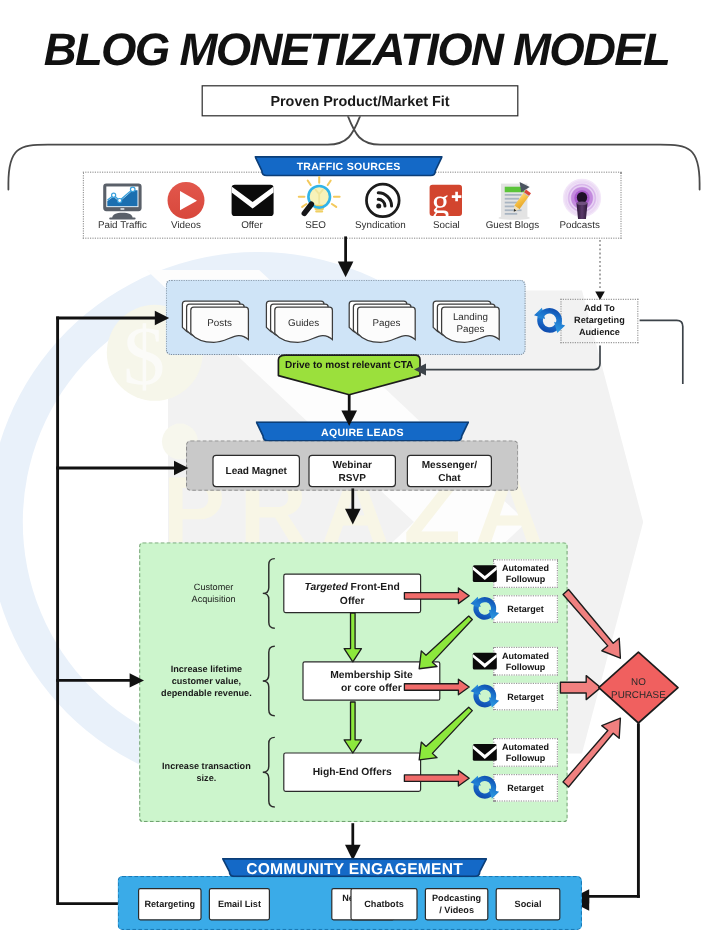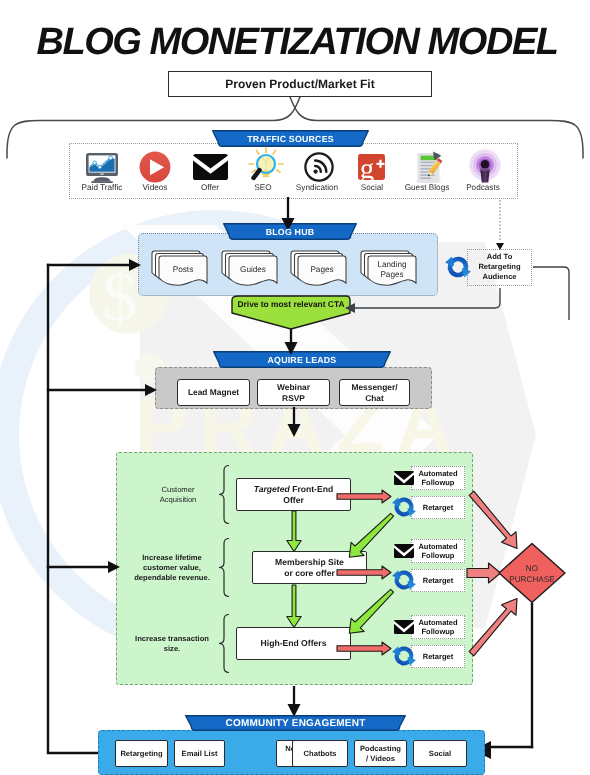--- a/index.html
+++ b/index.html
@@ -217,26 +217,20 @@
         <path d="M229,258.5 Q229,256 231.5,256 L274.5,256 Q277,256 277,258.5 L277,283 C267.4,274.375 260.68,285.25 248.2,285.25 C238.6,285.25 232.36,281.875 229,277.75 Z" fill="#fcfcfc" stroke="#3d3d3d" stroke-width="1.05"></path>
         <path d="M291,253.5 Q291,251 293.5,251 L336.5,251 Q339,251 339,253.5 L339,278 C329.4,269.375 322.68,280.25 310.2,280.25 C300.6,280.25 294.36,276.875 291,272.75 Z" fill="#ffffff" stroke="#3d3d3d" stroke-width="1.05"></path>
         <path d="M294.5,256 Q294.5,253.5 297,253.5 L340,253.5 Q342.5,253.5 342.5,256 L342.5,280.5 C332.9,271.875 326.18,282.75 313.7,282.75 C304.1,282.75 297.86,279.375 294.5,275.25 Z" fill="#ffffff" stroke="#3d3d3d" stroke-width="1.05"></path>
         <path d="M298,258.5 Q298,256 300.5,256 L343.5,256 Q346,256 346,258.5 L346,283 C336.4,274.375 329.68,285.25 317.2,285.25 C307.6,285.25 301.36,281.875 298,277.75 Z" fill="#fcfcfc" stroke="#3d3d3d" stroke-width="1.05"></path>
         <path d="M361,253.5 Q361,251 363.5,251 L406.5,251 Q409,251 409,253.5 L409,278 C399.4,269.375 392.68,280.25 380.2,280.25 C370.6,280.25 364.36,276.875 361,272.75 Z" fill="#ffffff" stroke="#3d3d3d" stroke-width="1.05"></path>
         <path d="M364.5,256 Q364.5,253.5 367,253.5 L410,253.5 Q412.5,253.5 412.5,256 L412.5,280.5 C402.9,271.875 396.18,282.75 383.7,282.75 C374.1,282.75 367.86,279.375 364.5,275.25 Z" fill="#ffffff" stroke="#3d3d3d" stroke-width="1.05"></path>
         <path d="M368,258.5 Q368,256 370.5,256 L413.5,256 Q416,256 416,258.5 L416,283 C406.4,274.375 399.68,285.25 387.2,285.25 C377.6,285.25 371.36,281.875 368,277.75 Z" fill="#fcfcfc" stroke="#3d3d3d" stroke-width="1.05"></path>
       </g>
   </svg>
 
-  <div class="banner" style="left:223px;top:223px;width:134px;height:17px;font-size:8.8px;">
-    <svg class="bg" viewBox="0 0 134 17" preserveAspectRatio="none">
-        <path d="M0.7,0.7 H133.3 L127.8,12.3 Q127.8,16.3 123.8,16.3 H10.2 Q6.2,16.3 6.2,12.3 Z" fill="#1469c7" stroke="#0b3e78" stroke-width="1.4" stroke-linejoin="round"></path>
-      </svg>
-    <span data-bind="blog_hub.banner">BLOG HUB</span>
-  </div>
 
   <div id="hubcard-labels">
       <div data-bind="blog_hub.cards.0" style="position: absolute; left: 159px; top: 256px; width: 48px; height: 27px; display: flex; align-items: center; justify-content: center; text-align: center; font-size: 8.2px; line-height: 9.6px; font-weight: normal; color: rgb(43, 43, 43);">Posts</div>
       <div data-bind="blog_hub.cards.1" style="position: absolute; left: 229px; top: 256px; width: 48px; height: 27px; display: flex; align-items: center; justify-content: center; text-align: center; font-size: 8.2px; line-height: 9.6px; font-weight: normal; color: rgb(43, 43, 43);">Guides</div>
       <div data-bind="blog_hub.cards.2" style="position: absolute; left: 298px; top: 256px; width: 48px; height: 27px; display: flex; align-items: center; justify-content: center; text-align: center; font-size: 8.2px; line-height: 9.6px; font-weight: normal; color: rgb(43, 43, 43);">Pages</div>
       <div data-bind="blog_hub.cards.3" style="position: absolute; left: 368px; top: 256px; width: 48px; height: 27px; display: flex; align-items: center; justify-content: center; text-align: center; font-size: 8.2px; line-height: 9.6px; font-weight: normal; color: rgb(43, 43, 43);">Landing
 Pages</div>
     </div>
 
   <div class="dotted" style="left:467px;top:249px;width:65px;height:37px;background:rgba(255,255,255,0.0);"></div>
@@ -422,21 +416,21 @@
     <path d="M284.5,342 L291,355 L297.5,342 Z" fill="#111"></path>
 
     <path d="M294,407 L294,425" stroke="#111" stroke-width="2.3" fill="none"></path>
     <path d="M287.5,424 L294,437 L300.5,424 Z" fill="#111"></path>
 
     <path d="M294,686 L294,706" stroke="#111" stroke-width="2.3" fill="none"></path>
     <path d="M287.5,704 L294,717 L300.5,704 Z" fill="#111"></path>
   </svg>
 
   <div style="position:absolute;left:98px;top:730px;width:387px;height:45px;background:#3aabe8;border:1.6px dashed #1a7ab5;border-radius:4px;box-sizing:border-box;"></div>
-  <div class="banner" style="left:185px;top:715px;width:221px;height:16px;font-size:10px;">
+  <div class="banner" style="left:185px;top:715px;width:221px;height:16px;font-size:13px;">
     <svg class="bg" viewBox="0 0 221 16" preserveAspectRatio="none">
         <path d="M0.7,0.7 H220.3 L214.8,11.3 Q214.8,15.3 210.8,15.3 H10.2 Q6.2,15.3 6.2,11.3 Z" fill="#1469c7" stroke="#0b3e78" stroke-width="1.4" stroke-linejoin="round"></path>
       </svg>
     <span data-bind="community.banner">COMMUNITY ENGAGEMENT</span>
   </div>
   <div id="community-cards">
       <div class="wbox" style="left: 115px; top: 740px; width: 53px; height: 27px; font-size: 7.6px; line-height: 9.4px; border-width: 1.2px; border-radius: 2px;"><span data-bind="community.cards.0">Retargeting</span></div>
       <div class="wbox" style="left: 174px; top: 740px; width: 51px; height: 27px; font-size: 7.6px; line-height: 9.4px; border-width: 1.2px; border-radius: 2px;"><span data-bind="community.cards.1">Email List</span></div>
       <div class="wbox" style="left: 232px; top: 740px; width: 53px; height: 27px; font-size: 7.6px; line-height: 9.4px; border-width: 1.2px; border-radius: 2px; margin-left: 44px;"><span data-bind="community.cards.2">New Blog
 Posts</span></div>

